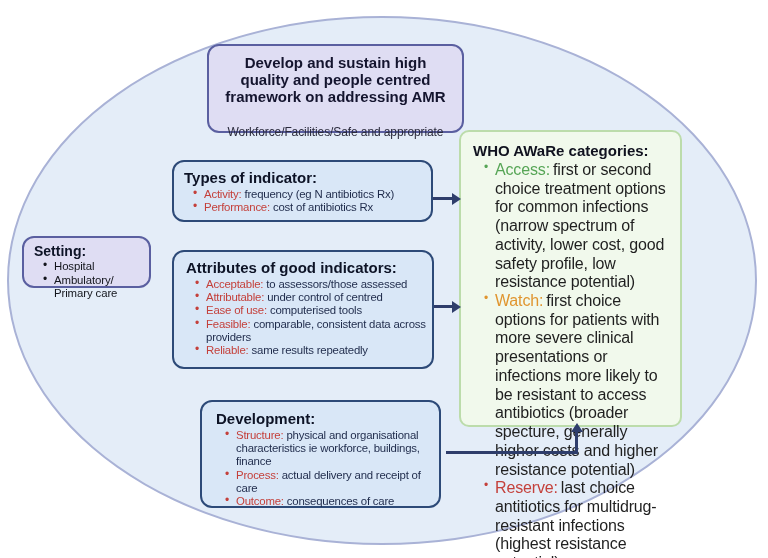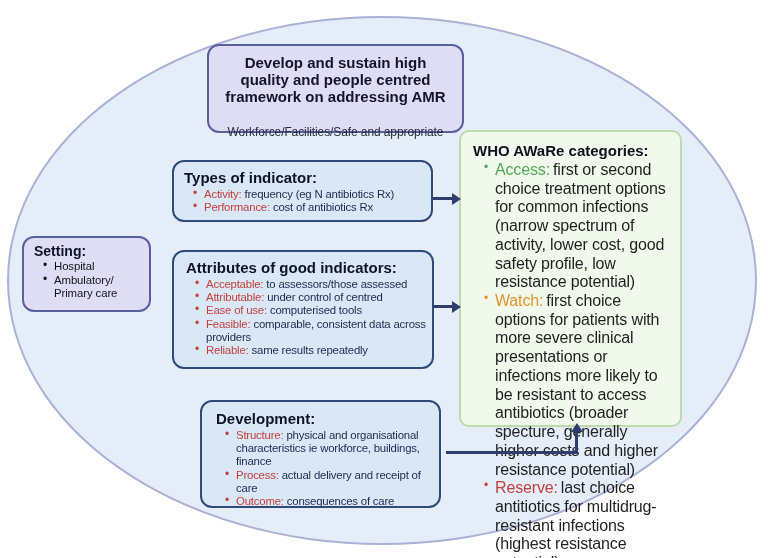--- a/index.html
+++ b/index.html
@@ -14,21 +14,21 @@
   }
   .box{position:absolute;box-sizing:border-box;border-radius:12px;z-index:2;}
   .purple-box{background:#dfddf3;border:2px solid #5a5fa0;}
   .blue-box{background:#d9e7f7;border:2px solid #2d4a78;}
   .green-box{background:#f1f9ec;border:2px solid #bcdcab;}
 
   .top-box{left:207px;top:44px;width:257px;height:89px;padding:9px 10px 6px 10px;text-align:center;}
   .top-box .t{font-size:15px;font-weight:bold;color:#14142e;line-height:1.12;}
   .top-box .s{font-size:12px;color:#2a2a3c;margin-top:20px;letter-spacing:-0.1px;}
 
-  .setting-box{left:22px;top:236px;width:129px;height:76px;padding:6px 6px 4px 10px;}
+  .setting-box{left:22px;top:236px;width:129px;height:52px;padding:6px 6px 4px 10px;}
   .setting-box .t{font-size:14px;font-weight:bold;color:#0d1326;line-height:1.1;}
 
   .types-box{left:172px;top:160px;width:261px;height:62px;padding:7px 6px 4px 10px;}
   .attributes-box{left:172px;top:250px;width:262px;height:119px;padding:7px 6px 4px 12px;}
   .development-box{left:200px;top:400px;width:241px;height:108px;padding:8px 6px 4px 14px;}
   .who-box{left:459px;top:130px;width:223px;height:297px;padding:10px 8px 6px 12px;border-radius:10px;}
 
   .box-title{font-size:15px;font-weight:bold;color:#0d1326;line-height:1.2;}
   .who-box .box-title{color:#10121f;}
 

